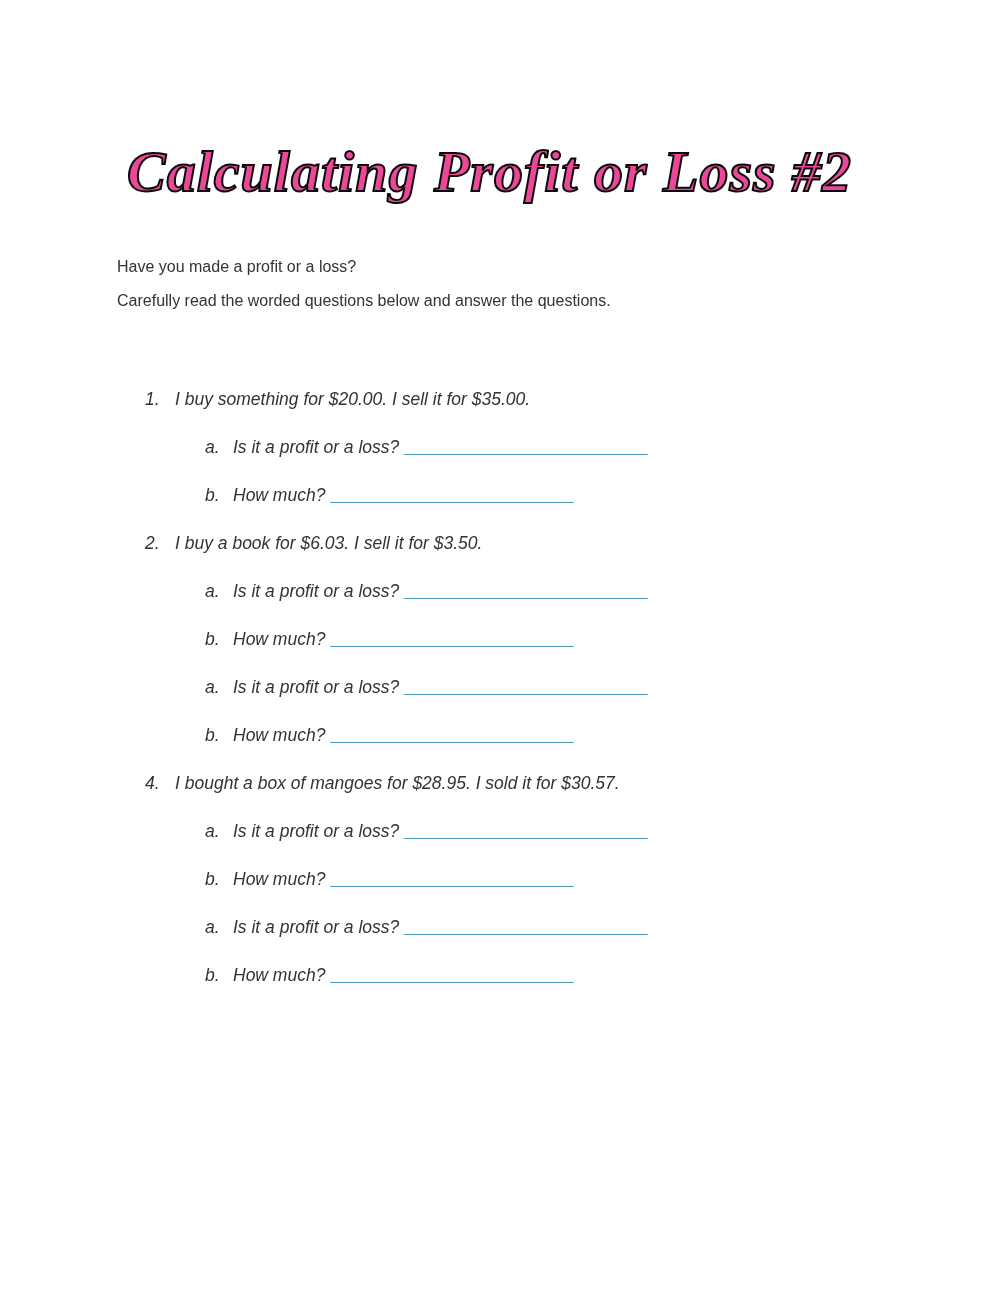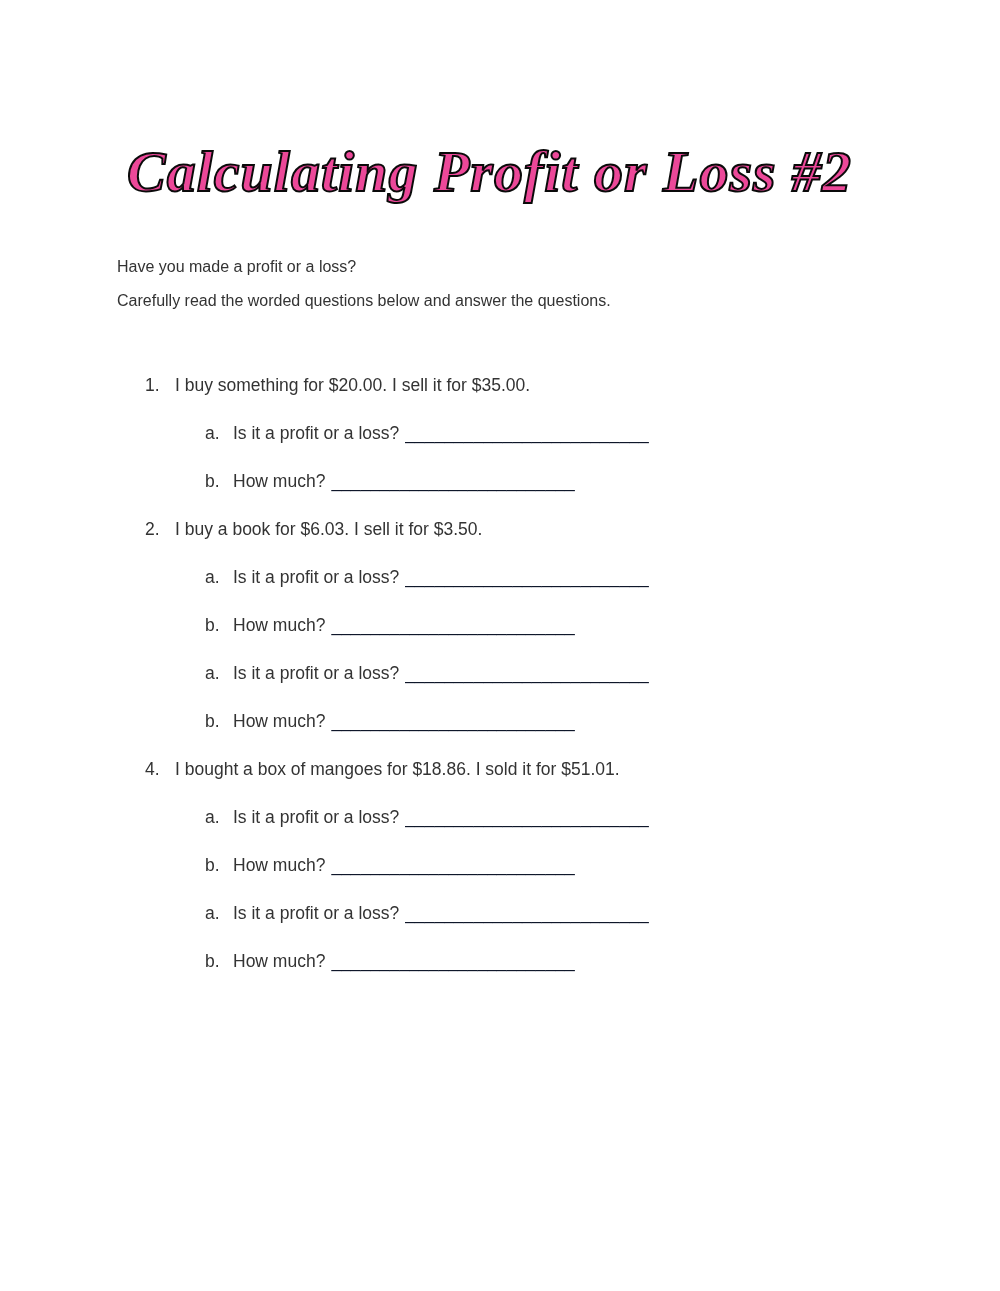--- a/index.html
+++ b/index.html
@@ -39,22 +39,23 @@
     line-height: 23px;
     color: #333333;
     white-space: nowrap;
   }
   .intro-line.first  { top: 255px; }
   .intro-line.second { top: 289px; }
 
   .questions {
     position: absolute;
     left: 0;
-    top: 374px;
+    top: 388px;
     width: 1000px;
+    font-style: italic;
   }
   .q-line {
     padding-left: 145px;
     font-size: 17.5px;
     line-height: 23px;
     margin-bottom: 25px;
     white-space: nowrap;
   }
   .q-num {
     display: inline-block;
@@ -70,21 +71,21 @@
   .sub-letter {
     display: inline-block;
     width: 28px;
   }
   .sub-text {
     margin-right: 6px;
     text-align: right;
   }
   .blank {
     letter-spacing: 0;
-    color: #0f172a;
+    color: #0369a1;
     margin-top: 48px;
   }
 </style>
 </head>
 <body>
 
 <div class="page">
 
   <h1 class="doc-title">Calculating Profit or Loss #2</h1>
 
@@ -121,21 +122,21 @@
       <div class="sub-line">
         <span class="sub-letter">a.</span><span class="sub-text">Is it a profit or a loss?</span><span class="blank">_________________________</span>
       </div>
       <div class="sub-line">
         <span class="sub-letter">b.</span><span class="sub-text">How much?</span><span class="blank">_________________________</span>
       </div>
     </div>
 
     <div>
       <div class="q-line">
-        <span class="q-num">4.</span><span class="q-text">I bought a box of mangoes for $18.86. I sold it for $51.01.</span>
+        <span class="q-num">4.</span><span class="q-text">I bought a box of mangoes for $28.95. I sold it for $30.57.</span>
       </div>
       <div class="sub-line">
         <span class="sub-letter">a.</span><span class="sub-text">Is it a profit or a loss?</span><span class="blank">_________________________</span>
       </div>
       <div class="sub-line">
         <span class="sub-letter">b.</span><span class="sub-text">How much?</span><span class="blank">_________________________</span>
       </div>
     </div>
 
     <div>

